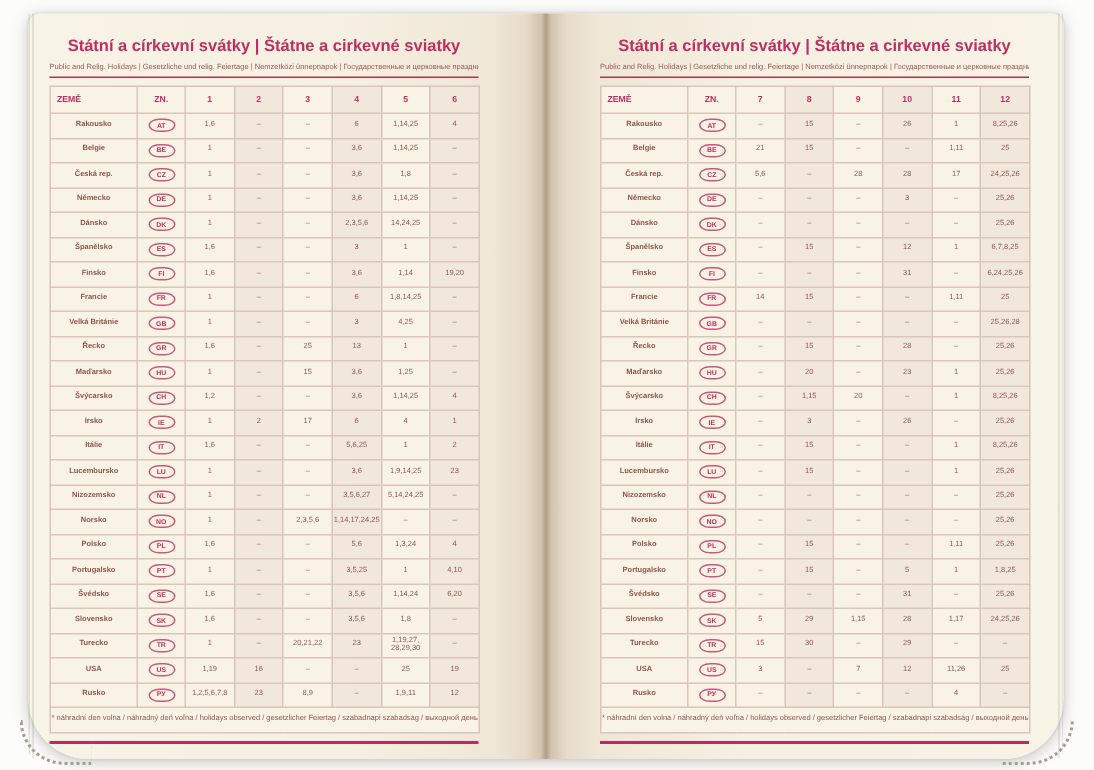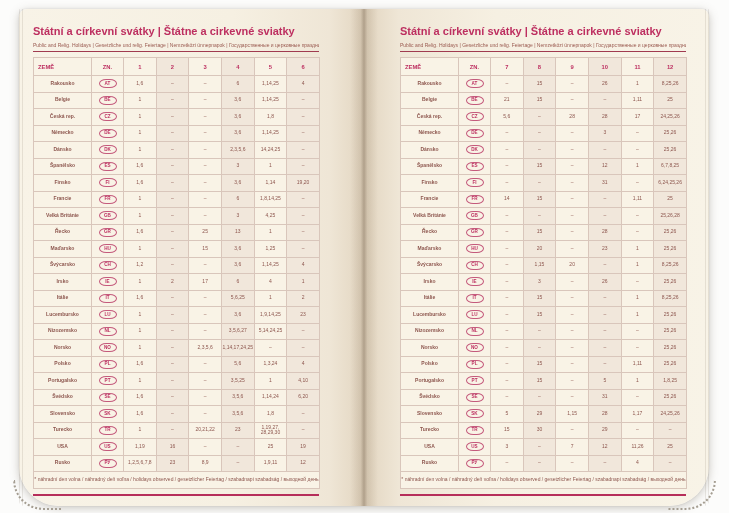--- a/index.html
+++ b/index.html
@@ -15,21 +15,21 @@
           border-radius:0 8px 40px 0;}
   .page.l::before{content:"";position:absolute;left:0;top:0;bottom:0;width:5px;border-radius:8px 0 0 40px;
           background:repeating-linear-gradient(to right,rgba(90,75,55,.12) 0 1px,rgba(0,0,0,0) 1px 2.6px);}
   .page.r::before{content:"";position:absolute;right:0;top:0;bottom:0;width:5px;border-radius:0 8px 40px 0;
           background:repeating-linear-gradient(to left,rgba(90,75,55,.12) 0 1px,rgba(0,0,0,0) 1px 2.6px);}
   .gutter{position:absolute;left:50%;top:0;width:28px;height:100%;margin-left:-14px;z-index:2;pointer-events:none;
           background:linear-gradient(to right,rgba(110,85,55,0) 0%,rgba(105,80,50,.14) 38%,rgba(80,58,35,.34) 50%,rgba(105,80,50,.14) 62%,rgba(110,85,55,0) 100%);}
   .content{position:absolute;top:13px;width:286px;}
   .page.l .content{left:14px;}
   .page.r .content{left:36px;}
-  .title{margin:3px 0 0 0;font-size:11px;line-height:13px;font-weight:bold;color:#bd2f60;text-align:left;}
+  .title{margin:3px 0 0 0;font-size:11px;line-height:13px;font-weight:bold;color:#bd2f60;text-align:center;}
   .subtitle{margin-top:4px;font-size:5px;line-height:6px;color:#9a5a50;text-align:center;white-space:nowrap;overflow:hidden;}
   .subrule{margin-top:3px;border-top:1px solid #a03b50;height:0;}
   table.hol{margin-top:5px;width:286px;border-collapse:collapse;table-layout:fixed;border:1px solid #c09a92;}
   table.hol col.tint{background:#f1e7db;}
   table.hol col.plain{background:#f9f3e6;}
   table.hol th,table.hol td{border:0.6px solid #d9c6bb;padding:0;vertical-align:middle;}
   table.hol th{height:17px;font-size:5.8px;font-weight:bold;color:#bd2f60;text-align:center;}
   table.hol th.cname{text-align:left;padding-left:4px;}
   table.hol td{height:15.5px;font-size:5px;line-height:1.15;color:#8d564e;text-align:center;overflow-wrap:break-word;}
   td.cname{font-size:5.5px;font-weight:bold;color:#b42d5c;text-align:left;padding-left:4px;}

